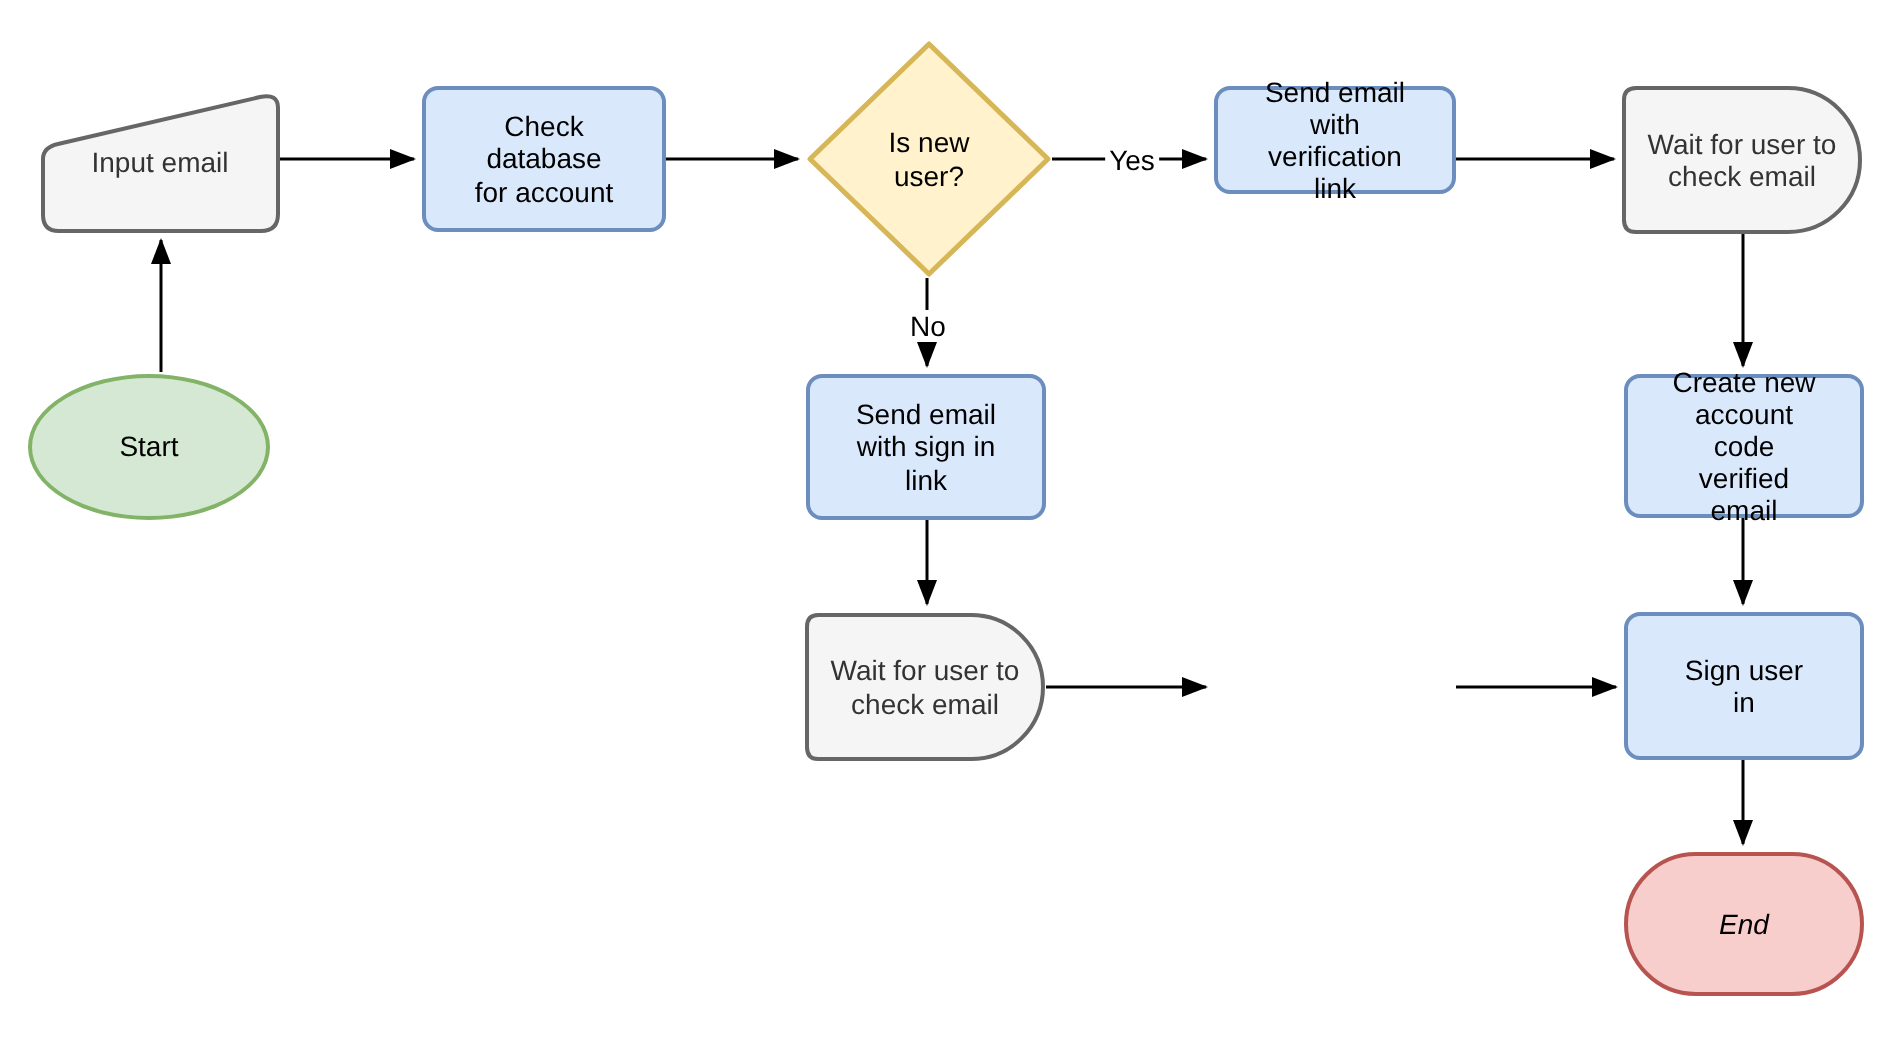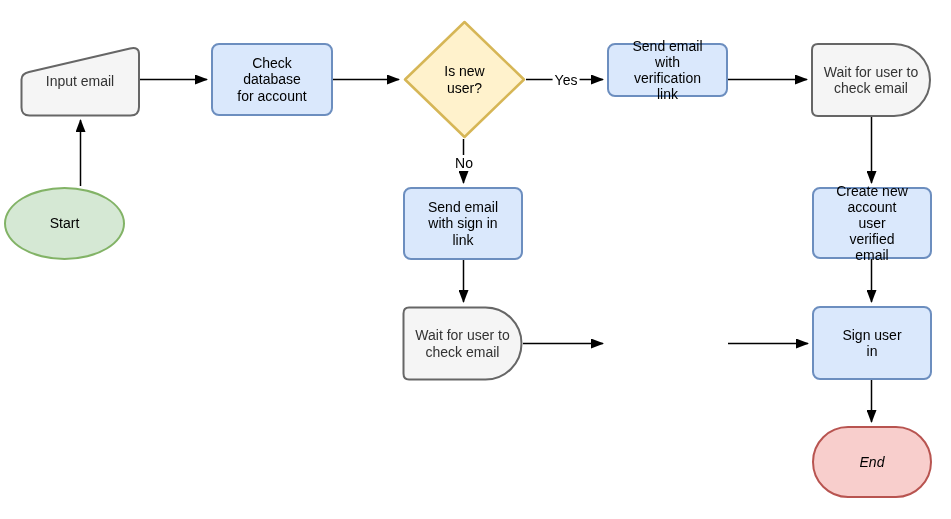--- a/index.html
+++ b/index.html
@@ -44,21 +44,21 @@
     <line x1="463.5" y1="139" x2="463.5" y2="183" marker-end="url(#ah)"></line>
     <line x1="728" y1="79.5" x2="807" y2="79.5" marker-end="url(#ah)"></line>
     <line x1="871.5" y1="117" x2="871.5" y2="183" marker-end="url(#ah)"></line>
     <line x1="871.5" y1="259" x2="871.5" y2="302" marker-end="url(#ah)"></line>
     <line x1="463.5" y1="260" x2="463.5" y2="302" marker-end="url(#ah)"></line>
     <line x1="523" y1="343.5" x2="603" y2="343.5" marker-end="url(#ah)"></line>
     <line x1="728" y1="343.5" x2="808" y2="343.5" marker-end="url(#ah)"></line>
     <line x1="871.5" y1="380" x2="871.5" y2="422" marker-end="url(#ah)"></line>
   </svg>
 
-  <div class="node ellipse" style="left:4px;top:187px;width:121px;height:73px">
+  <div class="node ellipse" style="left:14px;top:187px;width:121px;height:73px">
     <span class="lbl">Start</span>
   </div>
 
   <div class="node shape-holder gray-text" style="left:20px;top:45px;width:120px;height:72px">
     <svg class="shape" viewBox="0 0 120 72">
       <path d="M 9,27 L 110,3.5 Q 119,1.5 119,9 L 119,62 Q 119,70.5 110.5,70.5 L 9.5,70.5 Q 1.5,70.5 1.5,62.5 L 1.5,34.5 Q 1.5,28.7 9,27 Z" stroke="#666666" stroke-width="2" stroke-linejoin="round" fill="#f5f5f5"></path>
     </svg>
     <span class="lbl">Input email</span>
   </div>
 
@@ -82,21 +82,21 @@
       <path d="M 7,1 L 83,1 A 36,36 0 0 1 83,73 L 7,73 Q 1,73 1,67 L 1,7 Q 1,1 7,1 Z" stroke="#666666" stroke-width="2" stroke-linejoin="round" fill="#f5f5f5"></path>
     </svg>
     <span class="lbl" style="width:100px">Wait for user to check email</span>
   </div>
 
   <div class="node process" style="left:403px;top:187px;width:120px;height:73px">
     <span class="lbl">Send email with sign in link</span>
   </div>
 
   <div class="node process" style="left:812px;top:187px;width:120px;height:72px">
-    <span class="lbl">Create new account user verified email</span>
+    <span class="lbl">Create new account code verified email</span>
   </div>
 
   <div class="node shape-holder gray-text" style="left:402px;top:306px;width:121px;height:75px">
     <svg class="shape" viewBox="0 0 121 75">
       <path d="M 7,1.5 L 83.5,1.5 A 36,36 0 0 1 83.5,73.5 L 7,73.5 Q 1.5,73.5 1.5,67.5 L 1.5,7.5 Q 1.5,1.5 7,1.5 Z" stroke="#666666" stroke-width="2" stroke-linejoin="round" fill="#f5f5f5"></path>
     </svg>
     <span class="lbl" style="width:100px">Wait for user to check email</span>
   </div>
 
 

